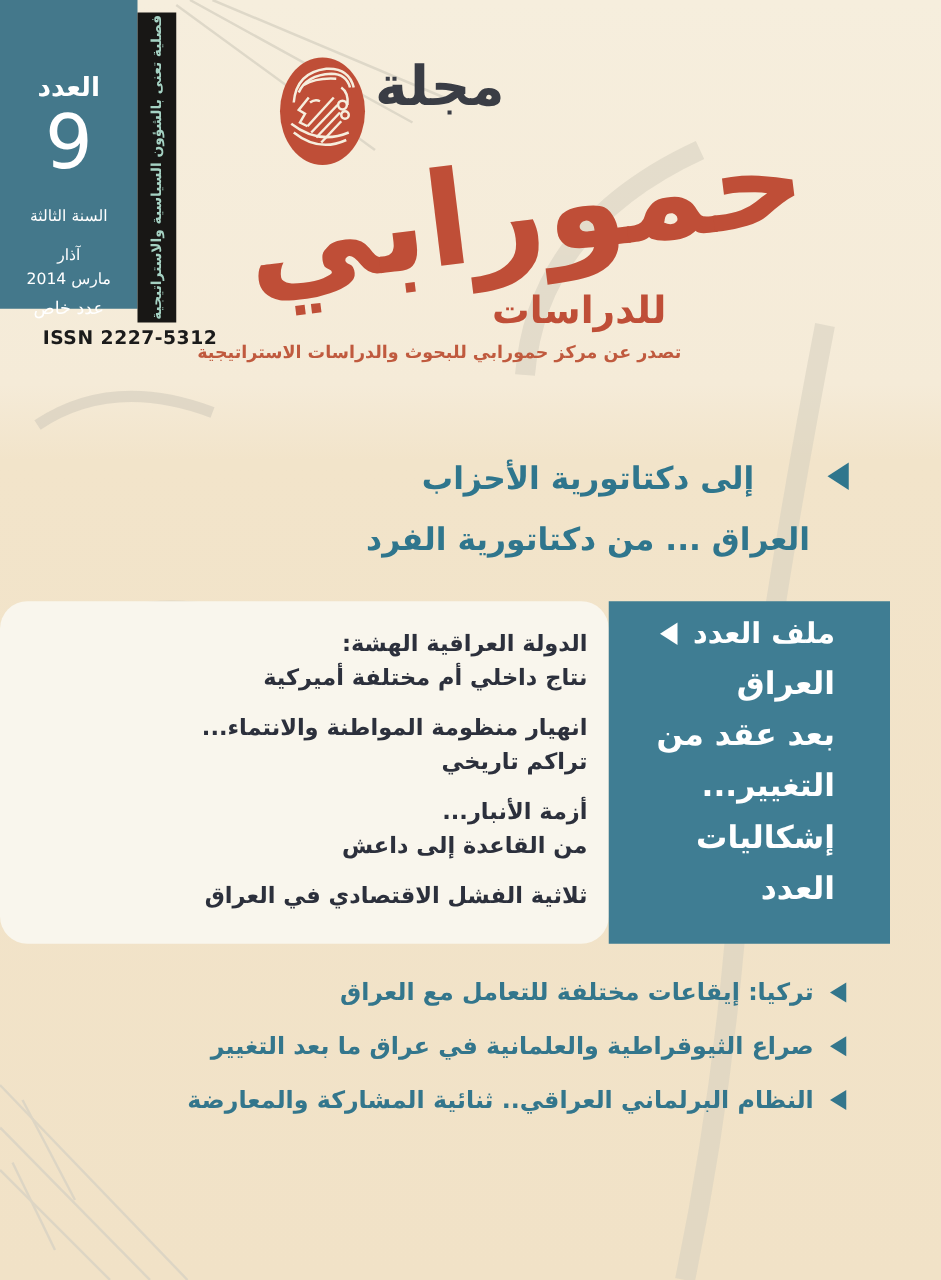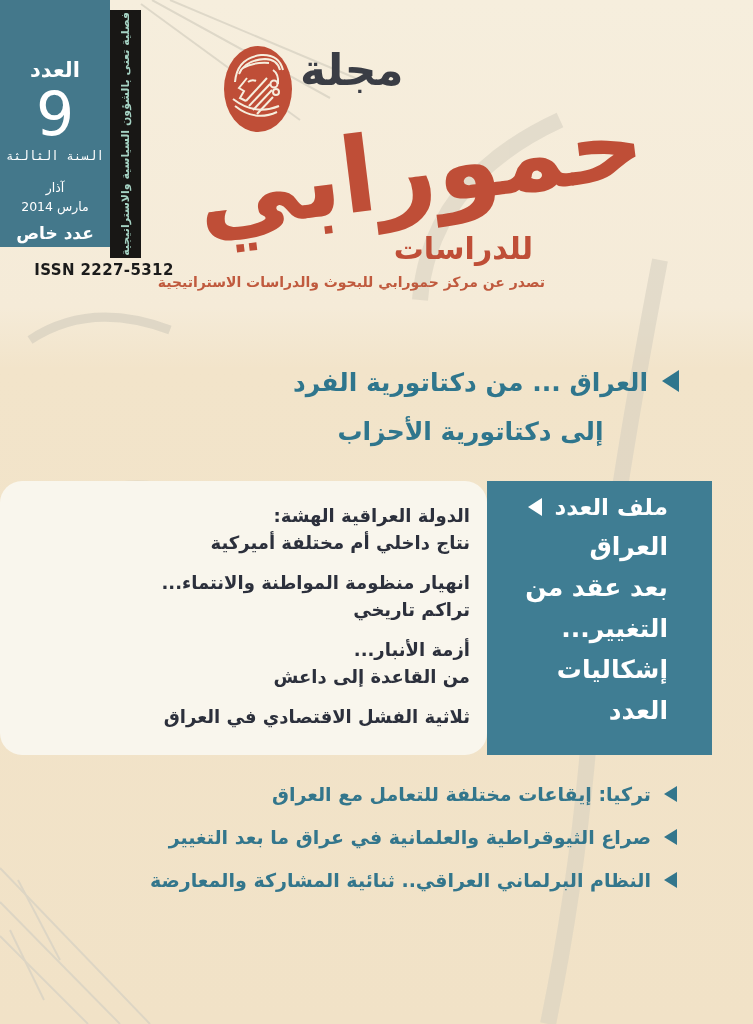--- a/index.html
+++ b/index.html
@@ -15,24 +15,24 @@
   .layer { position:absolute; z-index:2; }
 
   
   .issue-box {
     left:0; top:8; width:110px; height:247px; background:#44788b;
     display:flex; flex-direction:column; align-items:center; color:#fff;
     padding-top:58px; text-align:center;
   }
   .issue-label { font-size:21px; font-weight:bold; }
   .issue-number { font-size:60px; font-weight:400; line-height:60px; margin-top:2px; }
-  .issue-year  { font-size:12.5px; margin-top:4px;font-family:Liberation Mono, monospace; }
+  .issue-year  { font-size:12.5px; margin-top:21px; }
   .issue-month { font-size:12.5px; margin-top:16px; }
   .issue-month2{ font-size:12.5px; margin-top:4px; direction:rtl; }
-  .issue-special { font-size:17px; font-weight:bold; margin-top:9px; }
+  .issue-special { font-size:14px; font-weight:normal; margin-top:9px; }
 
   
   .side-strip {
     left:110px; top:10px; width:31px; height:248px; background:#181715;
     display:flex; align-items:center; justify-content:center;
   }
   .side-strip span {
     writing-mode:vertical-rl; transform:rotate(180deg);
     font-size:11px; font-weight:bold; color:#a5d2c3; letter-spacing:.5px; white-space:nowrap;
   }
@@ -150,22 +150,22 @@
     </g>
   </svg>
   <div class="layer kicker" style="left:300px; top:44px; width:180px;">مجلة</div>
   <div class="layer brand-title">حمورابي</div>
   <div class="layer brand-sub">للدراسات</div>
   <div class="layer publisher">تصدر عن مركز حمورابي للبحوث والدراسات الاستراتيجية</div>
 
   <div class="layer headline">
     <span class="tri-left"></span>
     <div class="headline-text">
+      <div>إلى دكتاتورية الأحزاب</div>
       <div>العراق ... من دكتاتورية الفرد</div>
-      <div>إلى دكتاتورية الأحزاب</div>
     </div>
   </div>
 
   <section class="layer articles-panel">
     <div class="article">
       <div>الدولة العراقية الهشة:</div>
       <div>نتاج داخلي أم مختلفة أميركية</div>
     </div>
     <div class="article">
       <div>انهيار منظومة المواطنة والانتماء...</div>

